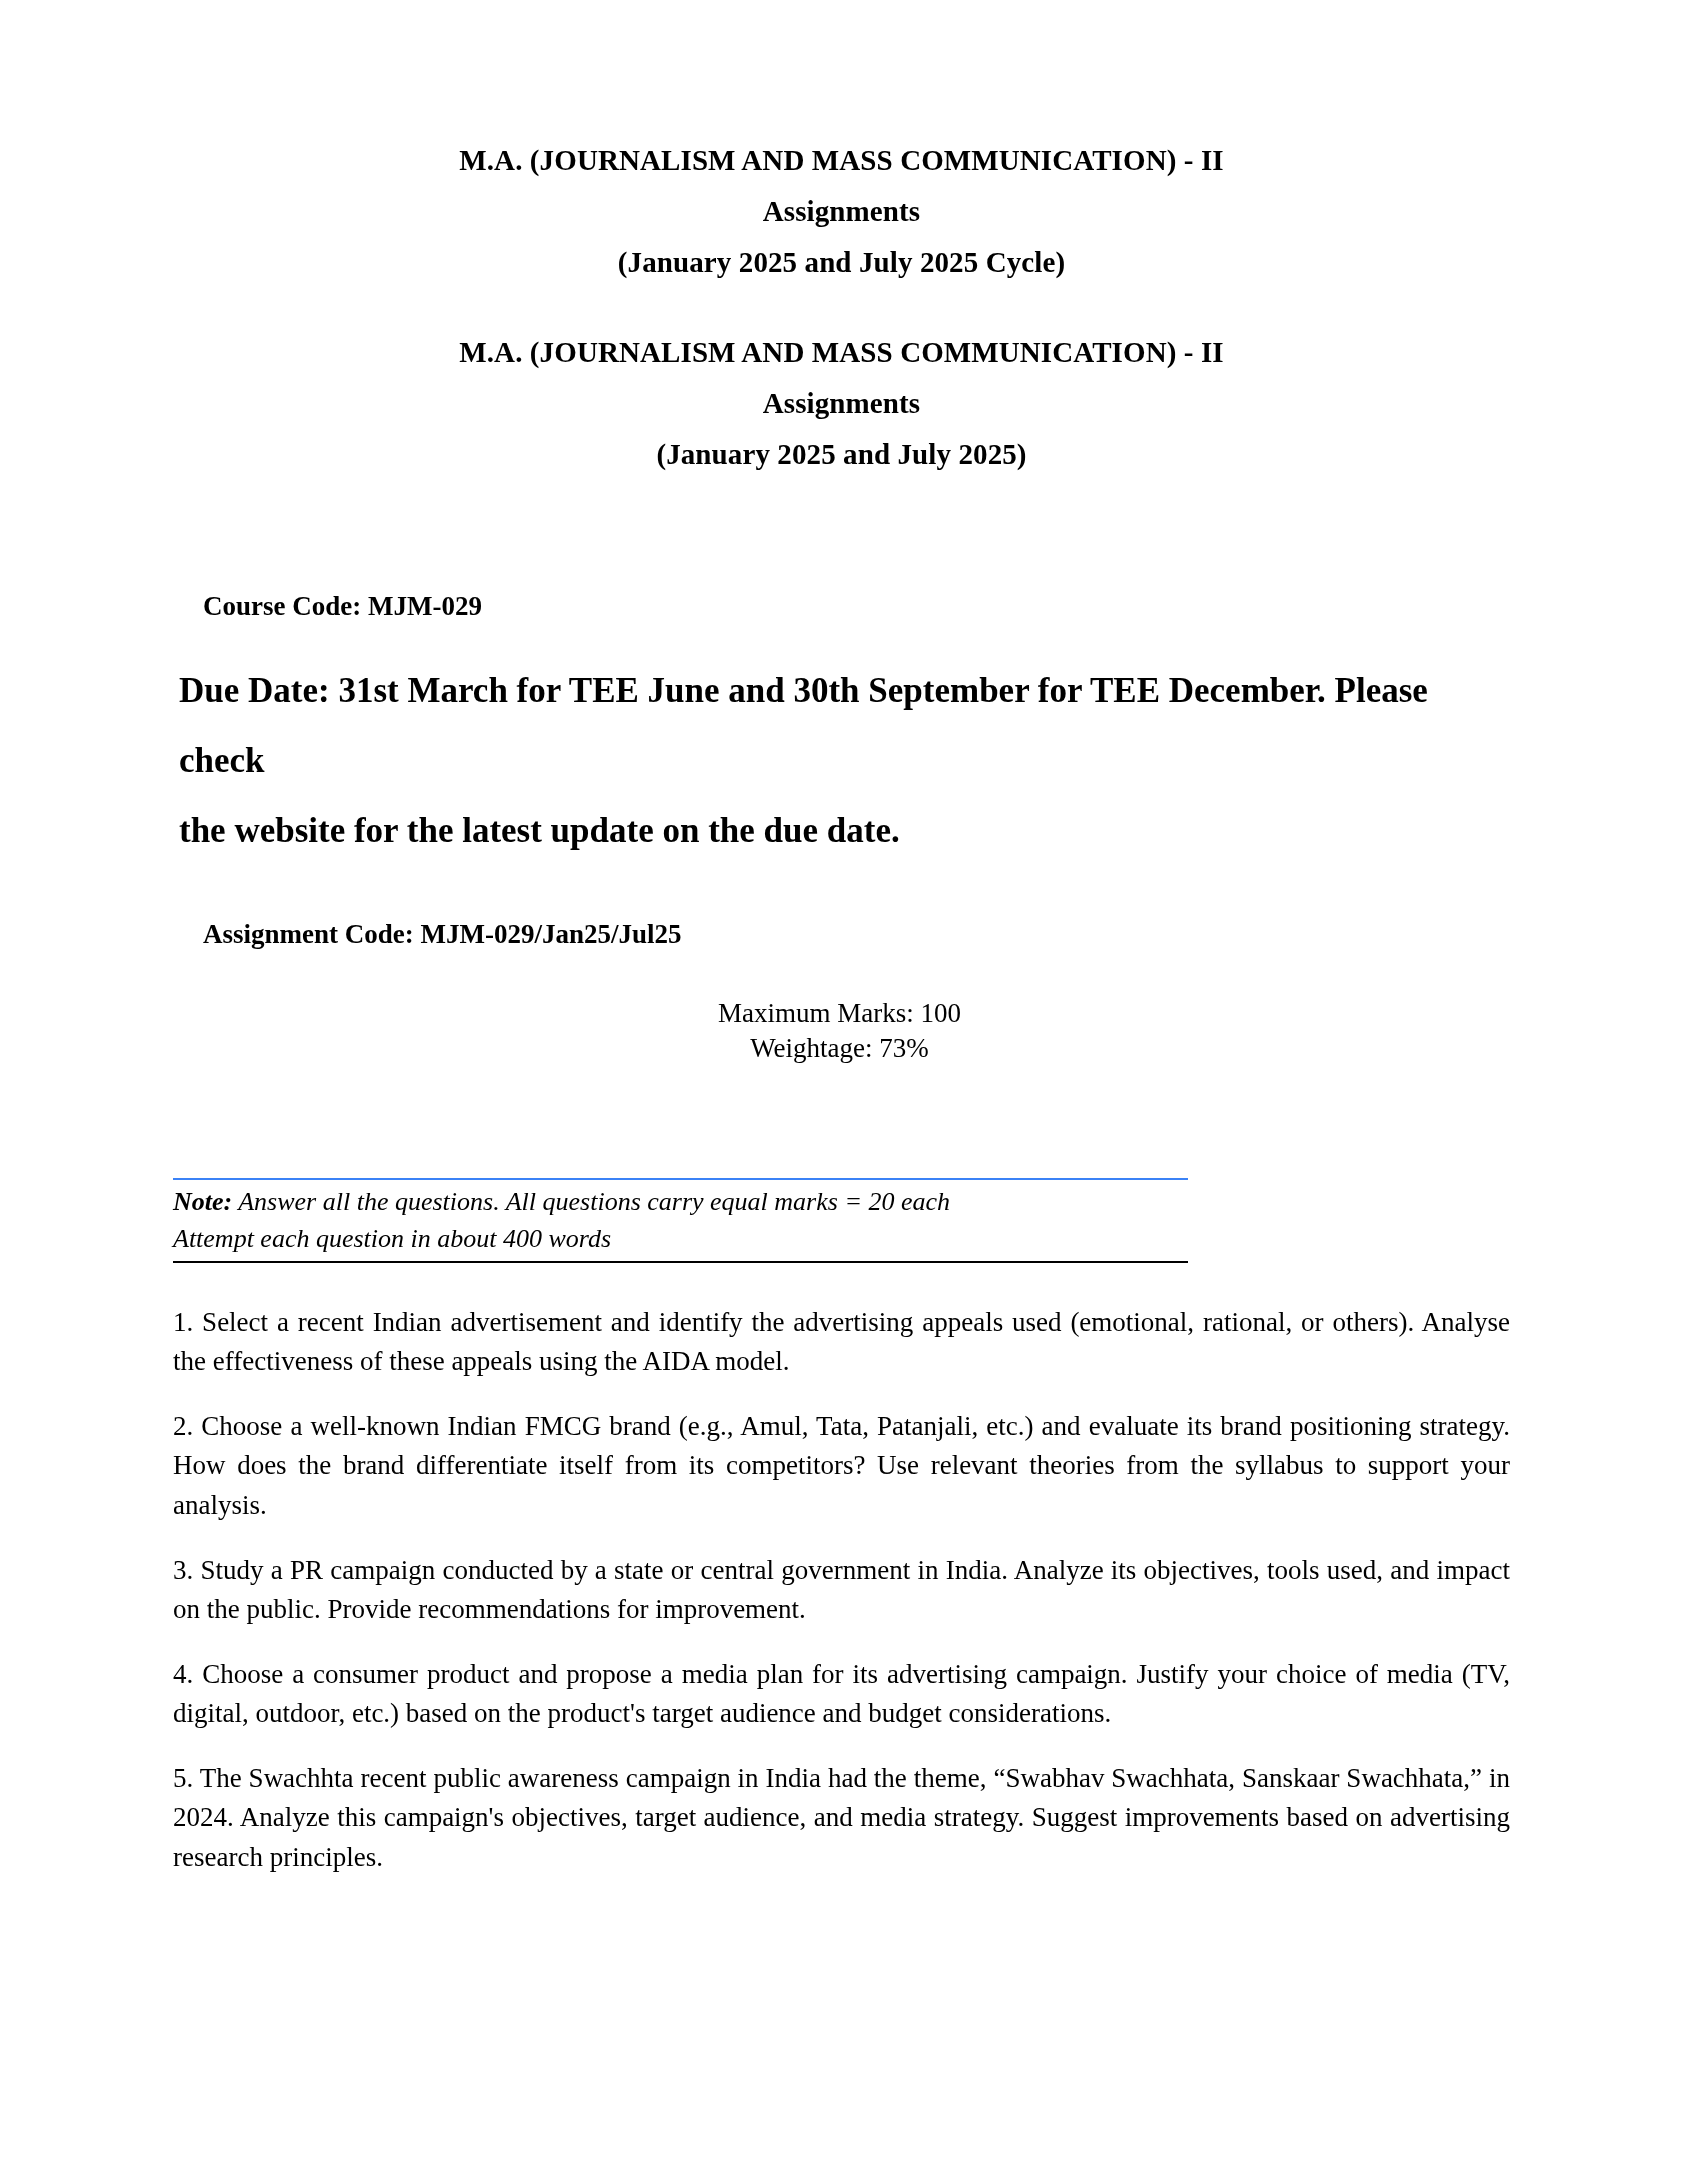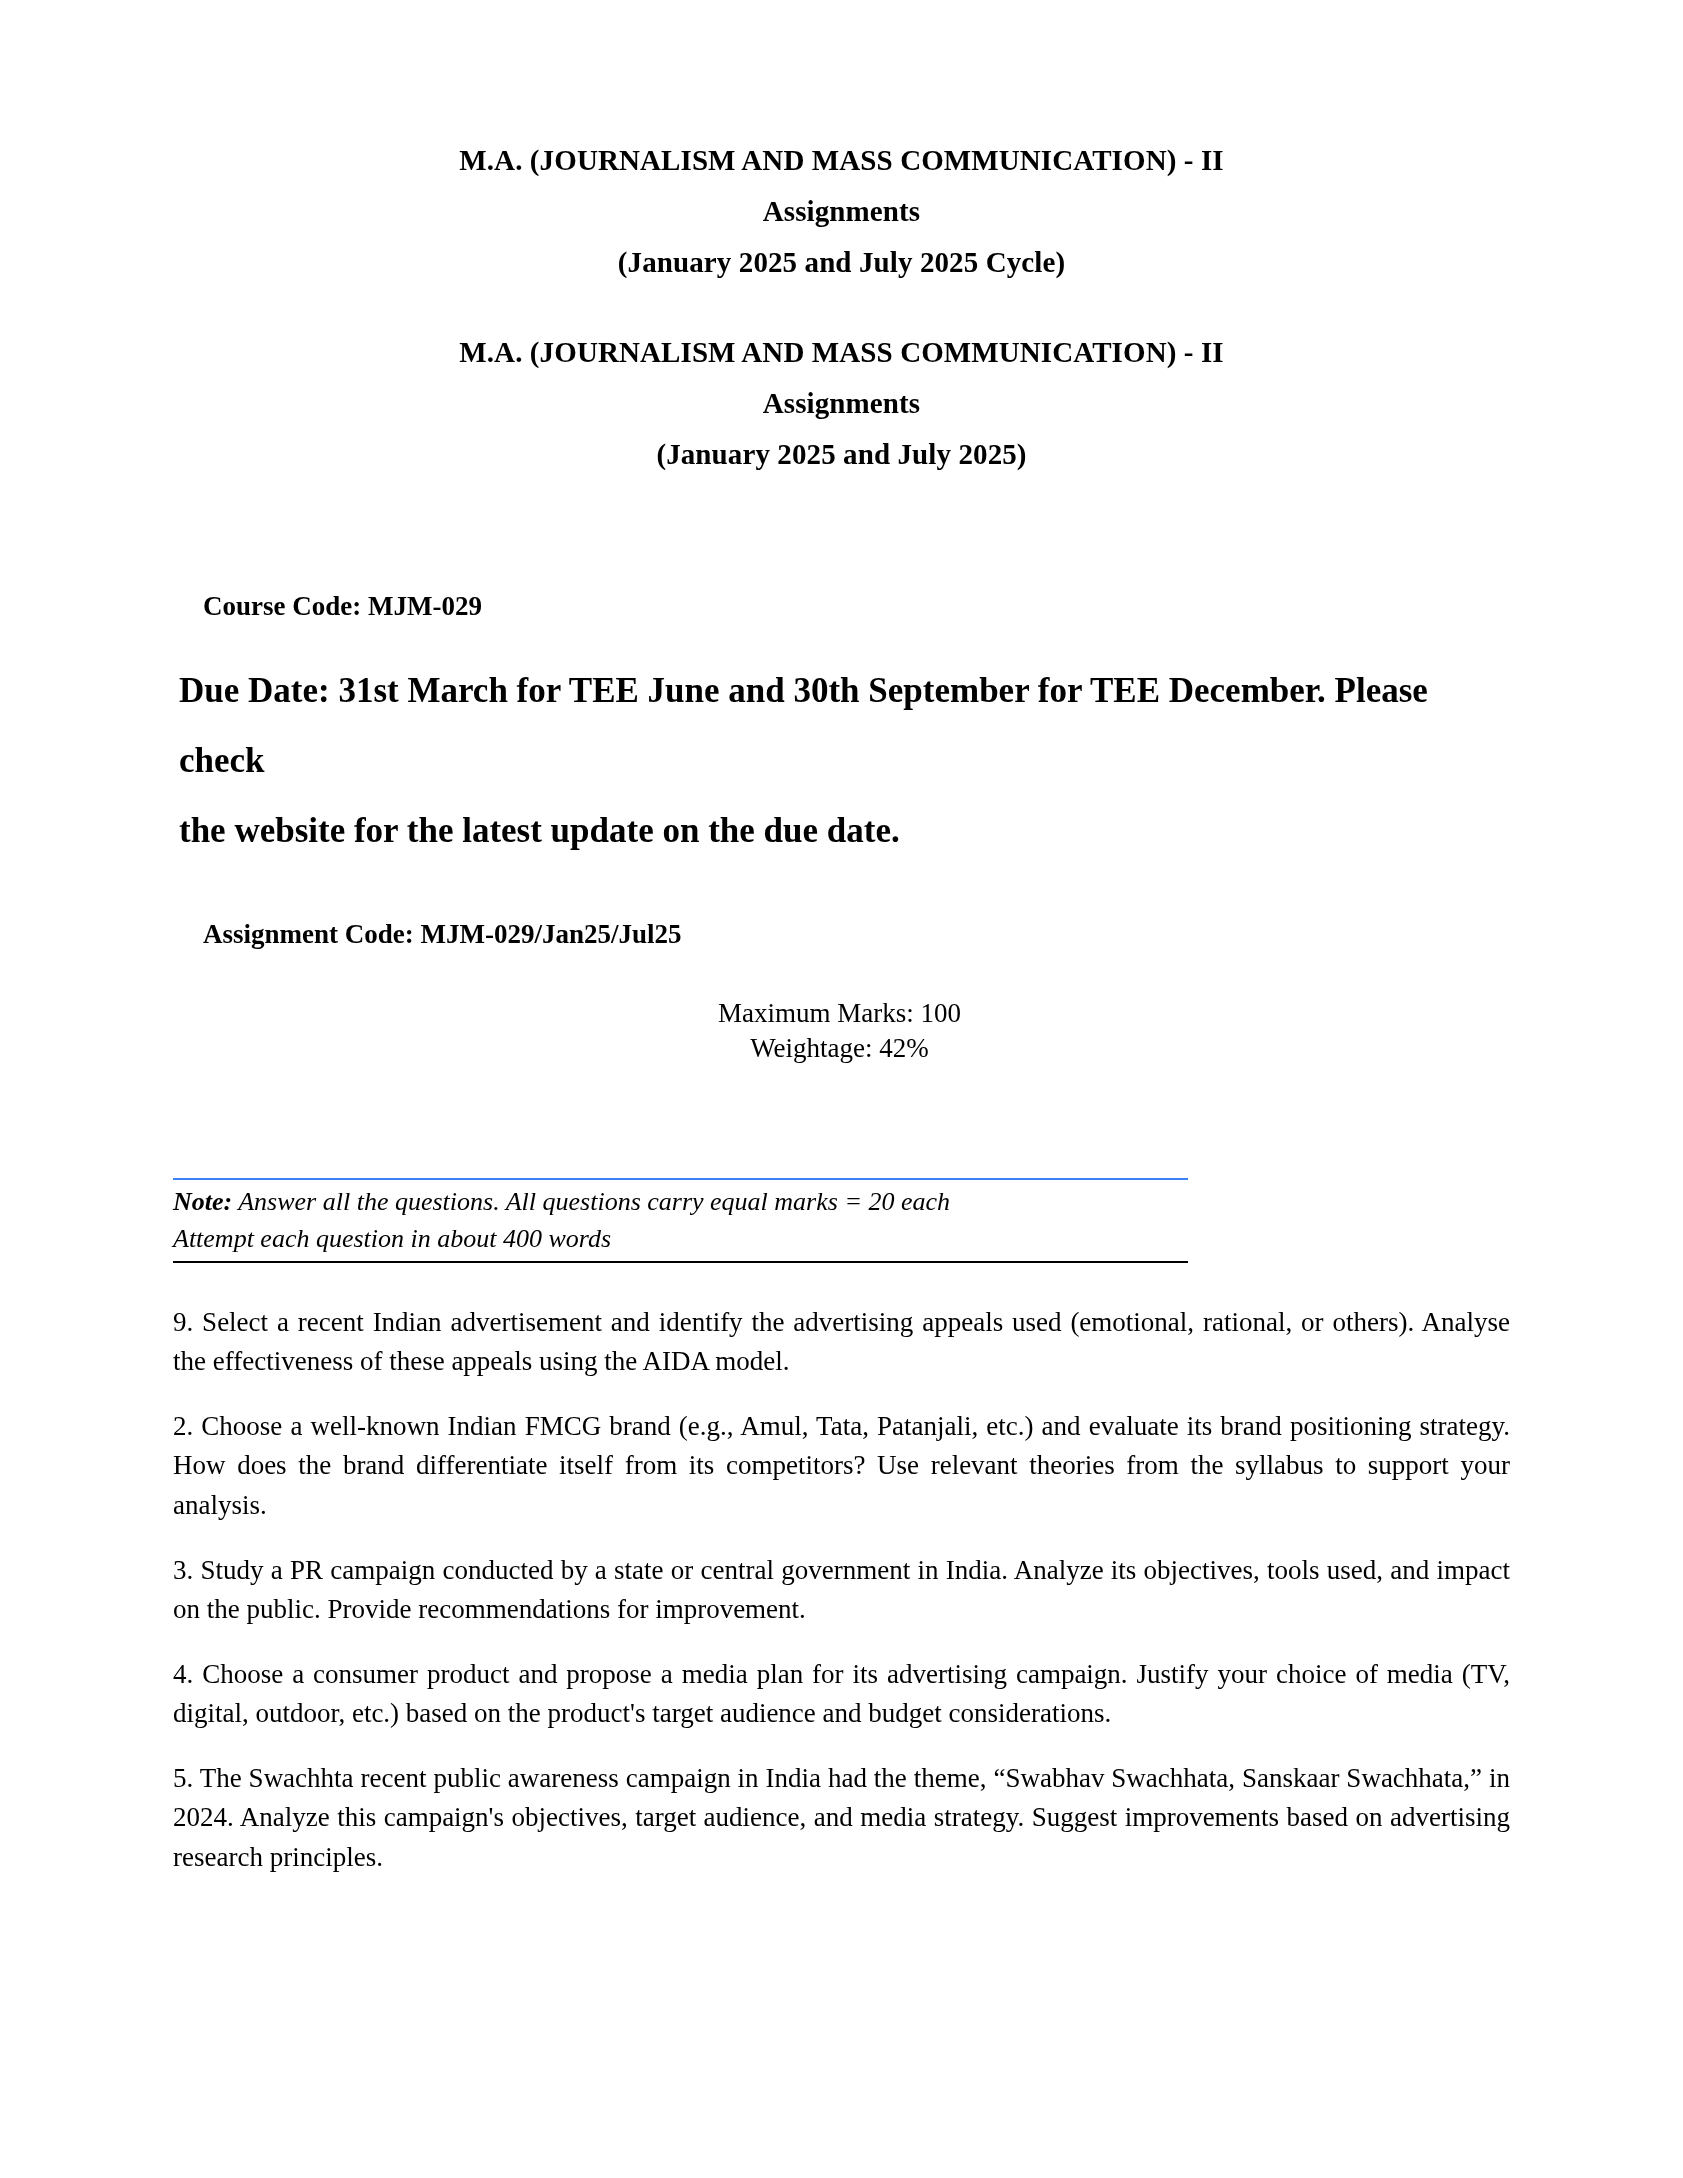--- a/index.html
+++ b/index.html
@@ -154,35 +154,35 @@
     </div>
 
     <div class="spacer-54"></div>
 
     <div class="meta-line">Assignment Code: MJM-029/Jan25/Jul25</div>
 
     <div class="spacer-46"></div>
 
     <div class="marks-block">
       <div>Maximum Marks: 100</div>
-      <div>Weightage: 42%</div>
+      <div>Weightage: 73%</div>
     </div>
 
     <div class="spacer-86"></div>
     <div class="spacer-28"></div>
 
     <div class="note-box">
       <div class="note-line"><span class="note-label">Note:</span><span> Answer all the questions. All questions carry equal marks = 20 each</span></div>
       <div class="note-line">Attempt each question in about 400 words</div>
     </div>
 
     <div class="spacer-40"></div>
 
     <div>
-      <p class="question">9. Select a recent Indian advertisement and identify the advertising appeals used (emotional, rational, or others). Analyse the effectiveness of these appeals using the AIDA model.</p>
+      <p class="question">1. Select a recent Indian advertisement and identify the advertising appeals used (emotional, rational, or others). Analyse the effectiveness of these appeals using the AIDA model.</p>
       <p class="question">2. Choose a well-known Indian FMCG brand (e.g., Amul, Tata, Patanjali, etc.) and evaluate its brand positioning strategy. How does the brand differentiate itself from its competitors? Use relevant theories from the syllabus to support your analysis.</p>
       <p class="question">3. Study a PR campaign conducted by a state or central government in India. Analyze its objectives, tools used, and impact on the public. Provide recommendations for improvement.</p>
       <p class="question">4. Choose a consumer product and propose a media plan for its advertising campaign. Justify your choice of media (TV, digital, outdoor, etc.) based on the product's target audience and budget considerations.</p>
       <p class="question">5. The Swachhta recent public awareness campaign in India had the theme, “Swabhav Swachhata, Sanskaar Swachhata,” in 2024. Analyze this campaign's objectives, target audience, and media strategy. Suggest improvements based on advertising research principles.</p>
     </div>
 
   </div>
 </div>
 
 

